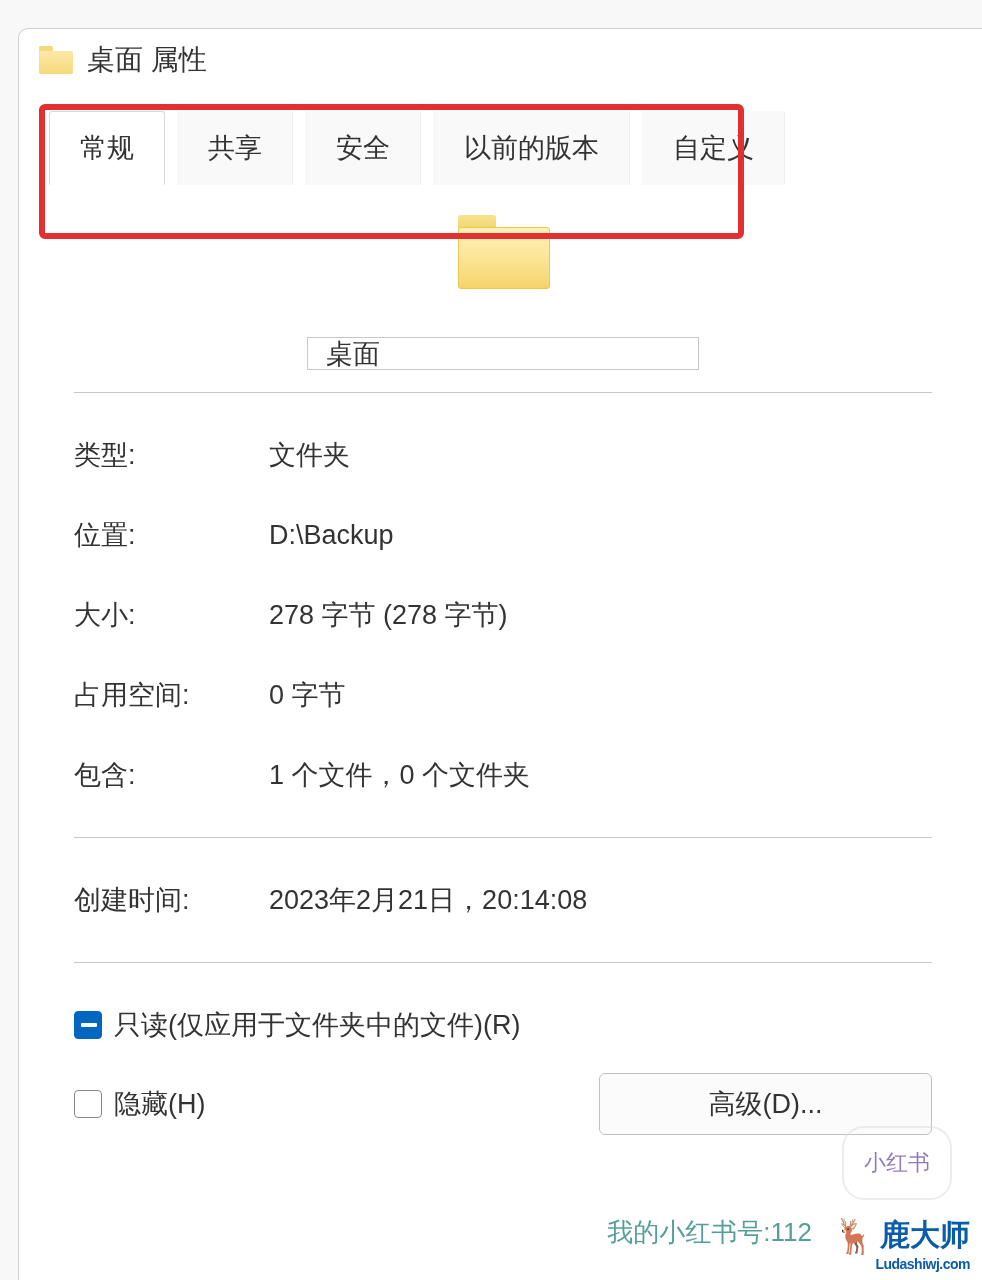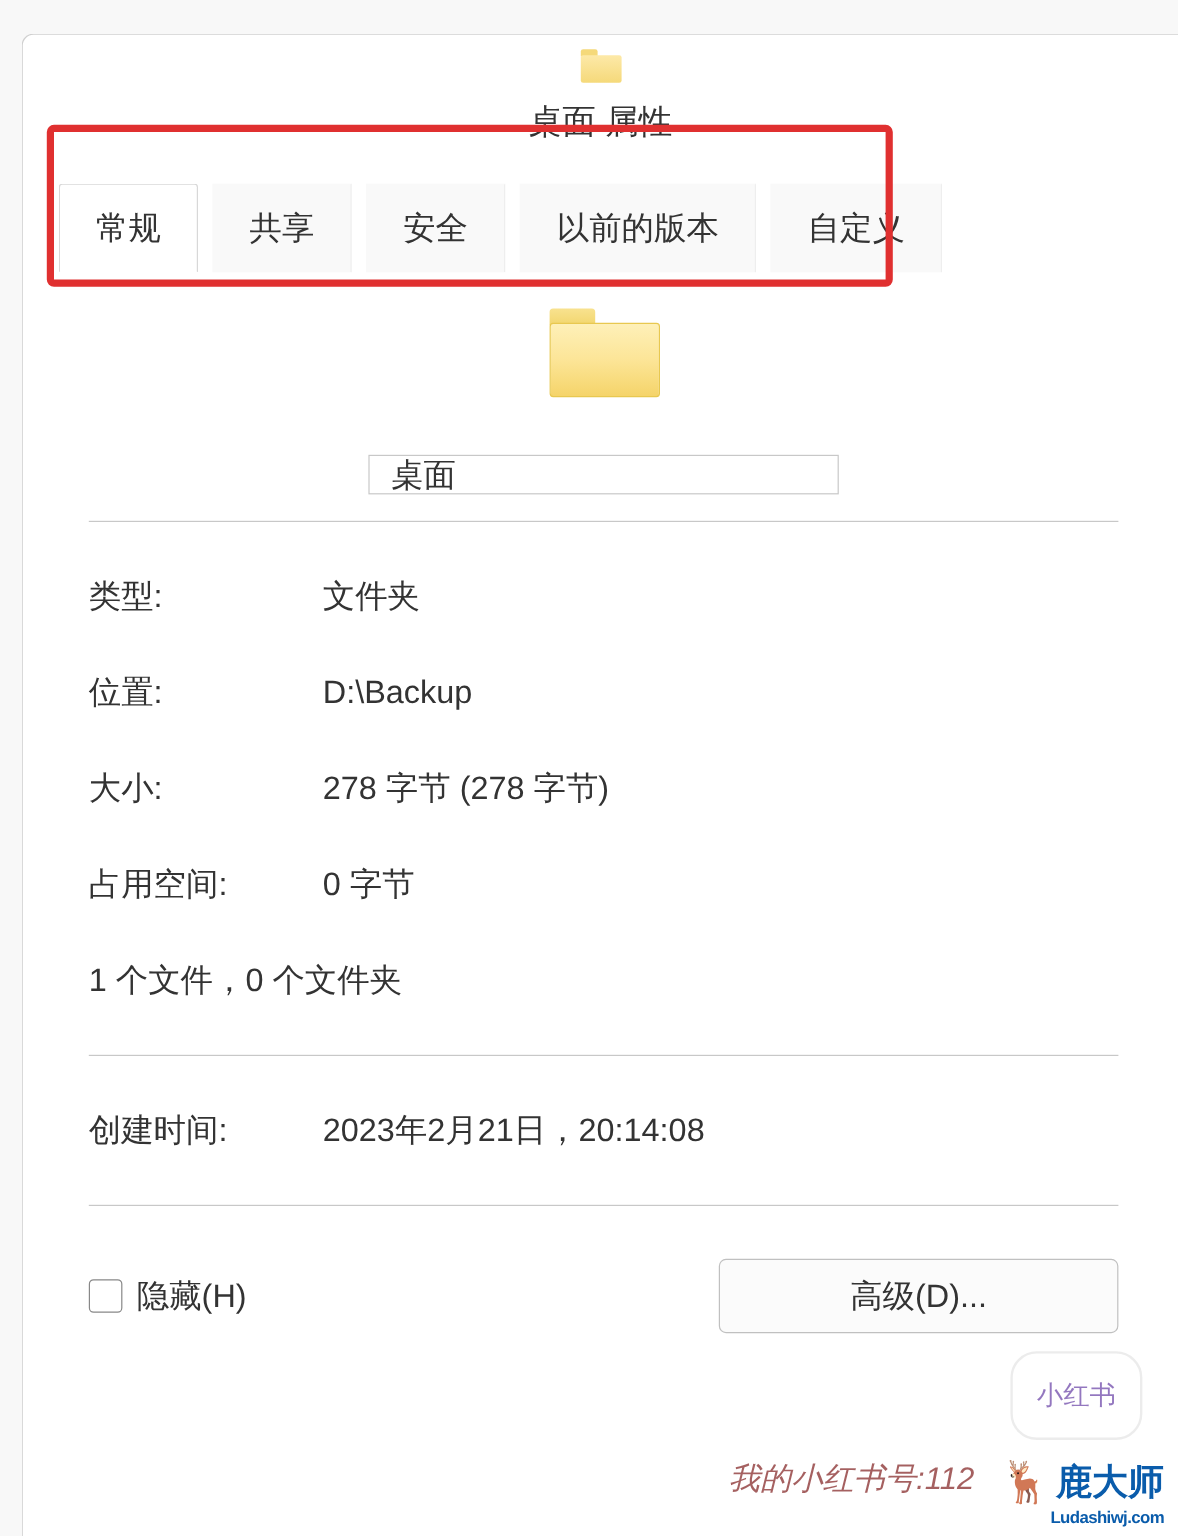--- a/index.html
+++ b/index.html
@@ -25,21 +25,20 @@
       border: 1px solid #d0d0d0;
       border-right: none;
       border-bottom: none;
       border-radius: 10px 0 0 0;
     }
     .title-bar {
       display: flex;
       align-items: center;
       padding: 12px 20px;
       gap: 14px;
-      flex-direction: column;
     }
     .folder-icon-small {
       width: 34px;
       height: 28px;
       position: relative;
     }
     .folder-icon-small::before {
       content: "";
       position: absolute;
       left: 0;
@@ -227,24 +226,23 @@
       border: 2px solid #e0e0e0;
       border-radius: 22px;
       color: #4c1d95;
       font-size: 22px;
       opacity: 0.6;
     }
     .watermark-text {
       position: absolute;
       right: 170px;
       bottom: 30px;
-      color: #7f1d1d;
+      color: #0f766e;
       font-size: 26px;
       opacity: 0.7;
-      font-style: italic;
     }
     .logo-watermark {
       position: absolute;
       right: 12px;
       bottom: 8px;
       font-size: 30px;
       font-weight: bold;
       color: #0a5cab;
       display: flex;
       align-items: flex-end;
@@ -301,34 +299,39 @@
     </div>
     <div class="info-row">
       <span class="info-label">大小:</span>
       <span class="info-value">278 字节 (278 字节)</span>
     </div>
     <div class="info-row">
       <span class="info-label">占用空间:</span>
       <span class="info-value">0 字节</span>
     </div>
     <div class="info-row">
+      <span class="info-label">包含:</span>
       <span class="info-value">1 个文件，0 个文件夹</span>
     </div>
 
     <hr class="divider">
 
     <div class="info-row">
       <span class="info-label">创建时间:</span>
       <span class="info-value">2023年2月21日，20:14:08</span>
     </div>
 
     <hr class="divider">
 
     <div class="attr-row">
       <div class="attr-options">
+        <div class="checkbox-row">
+          <div class="checkbox indeterminate"></div>
+          <span class="checkbox-label">只读(仅应用于文件夹中的文件)(R)</span>
+        </div>
         <div class="advanced-row">
           <div class="checkbox-row" style="margin-bottom:0">
             <div class="checkbox"></div>
             <span class="checkbox-label">隐藏(H)</span>
           </div>
           <button class="advanced-button">高级(D)...</button>
         </div>
       </div>
     </div>
   </div>

